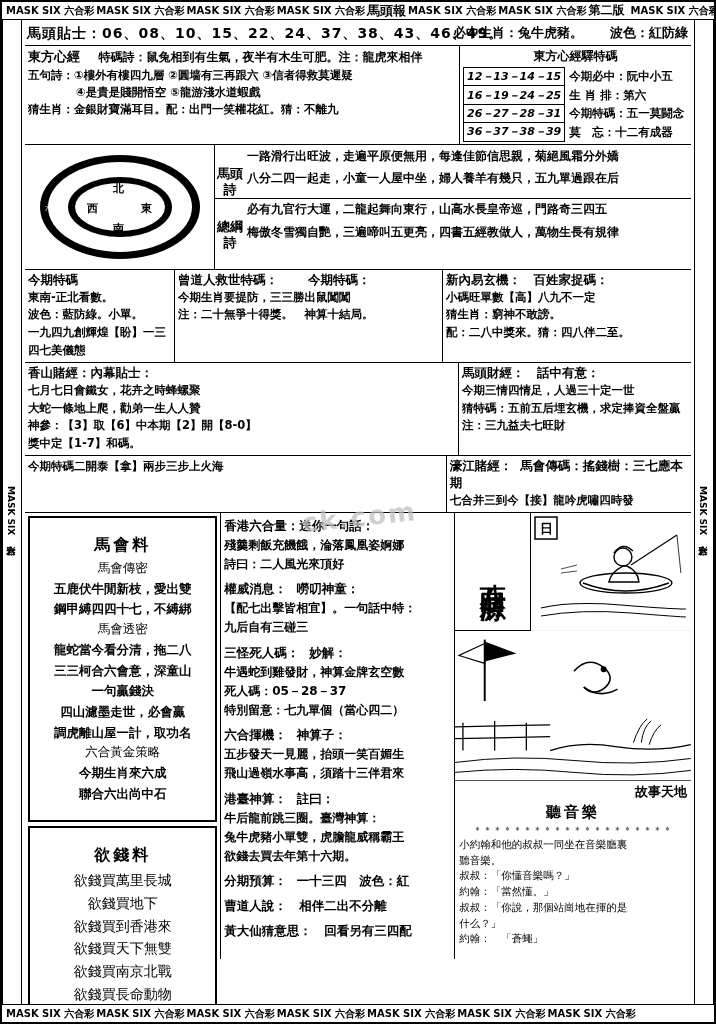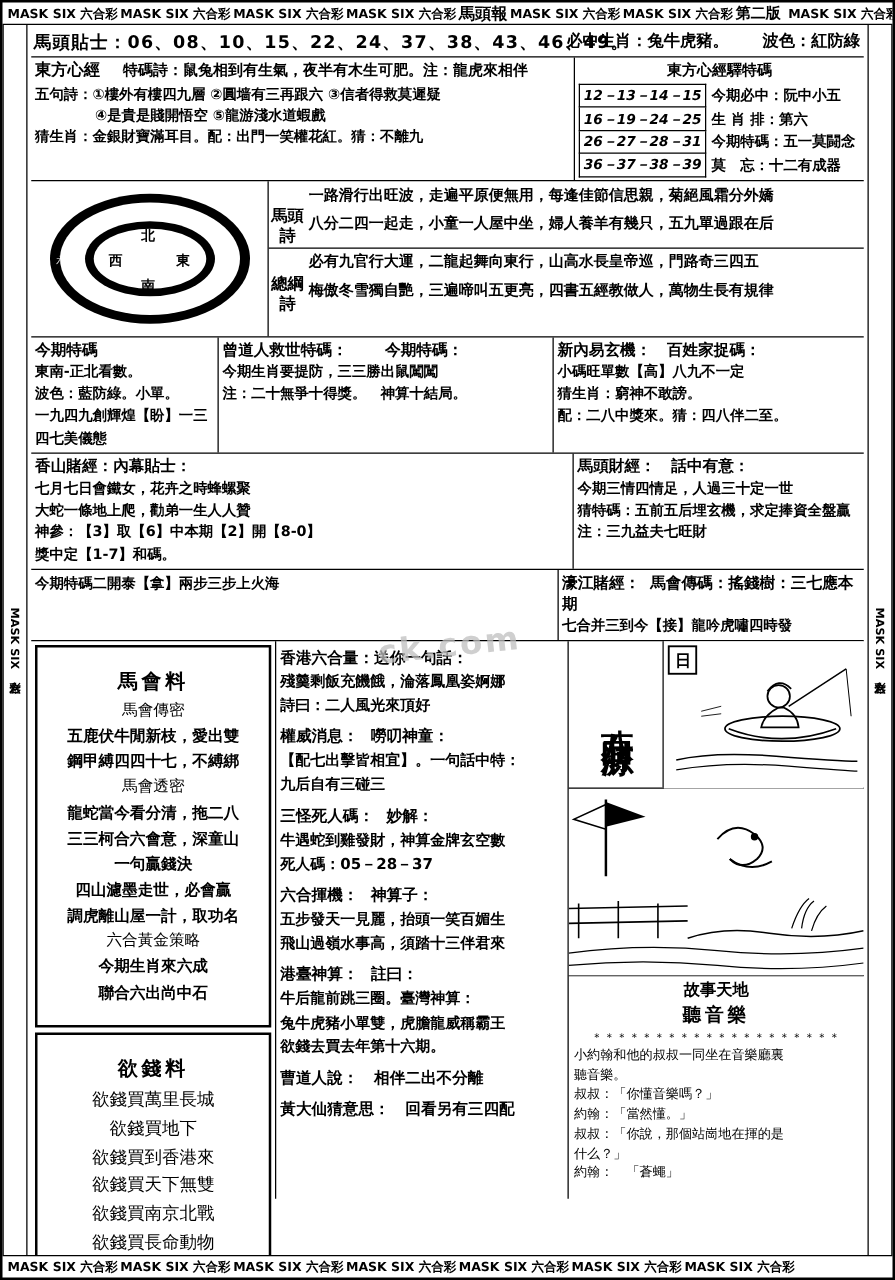--- a/index.html
+++ b/index.html
@@ -110,21 +110,21 @@
 
   .colB .blk { font-size:12px; font-weight:bold; line-height:1.6; margin-bottom:5px;}
   .colB .blk .t { font-size:12.5px; }
 
   .cTop { display:flex; border-bottom:1.5px solid #000; height:118px;}
   .cTopL { width:76px; border-right:1.5px solid #000; display:flex; align-items:center; justify-content:center; }
   .bigtitle { writing-mode:vertical-rl; font-size:26px; font-weight:bold; letter-spacing:4px; line-height:1.05; text-align:center;}
   .cTopR { flex:1 1 auto; position:relative; }
   .cMid { height:150px; border-bottom:1.5px solid #000; position:relative; }
   .cBot { flex:1 1 auto; padding:2px 4px; }
-  .cBot .t1 { font-size:13px; font-weight:bold; text-align:center; }
+  .cBot .t1 { font-size:13px; font-weight:bold; text-align:right; }
   .cBot .t2 { font-size:15px; font-weight:bold; text-align:center; letter-spacing:3px; padding:2px 0;}
   .cBot .stars { text-align:center; font-size:9px; letter-spacing:1px;}
   .cBot .story { font-size:10.5px; line-height:1.5; }
 
   .watermark {
     position:absolute; left:300px; top:500px;
     font-size:26px; color:#bfbfbf; font-weight:bold; letter-spacing:2px;
     transform:rotate(-6deg); pointer-events:none; opacity:.75;
   }
   svg { display:block; }
@@ -357,31 +357,35 @@
         </div>
         <div class="blk">
           <div class="t"><span>權威消息：</span><span style="display:inline-block;width:10px"></span><span>嘮叨神童：</span></div>
           <div>【配七出擊皆相宜】。一句話中特：</div>
           <div>九后自有三碰三</div>
         </div>
         <div class="blk">
           <div class="t"><span>三怪死人碼：</span><span style="display:inline-block;width:10px"></span><span>妙解：</span></div>
           <div>牛遇蛇到雞發財，神算金牌玄空數</div>
           <div>死人碼：05－28－37</div>
+          <div>特別留意：七九單個（當心四二）</div>
         </div>
         <div class="blk">
           <div class="t"><span>六合揮機：</span><span style="display:inline-block;width:10px"></span><span>神算子：</span></div>
           <div>五步發天一見麗，抬頭一笑百媚生</div>
           <div>飛山過嶺水事高，須踏十三伴君來</div>
         </div>
         <div class="blk">
           <div class="t"><span>港臺神算：</span><span style="display:inline-block;width:10px"></span><span>註曰：</span></div>
           <div>牛后龍前跳三圈。臺灣神算：</div>
           <div>兔牛虎豬小單雙，虎膽龍威稱霸王</div>
           <div>欲錢去買去年第十六期。</div>
+        </div>
+        <div class="blk">
+          <div class="t"><span>分期預算：</span><span style="display:inline-block;width:10px"></span><span>一十三四　波色：紅</span></div>
         </div>
         <div class="blk">
           <div class="t">曹道人說：　相伴二出不分離</div>
         </div>
         <div class="blk">
           <div class="t">黃大仙猜意思：　回看另有三四配</div>
         </div>
       </div>
 
       <div class="colC">

